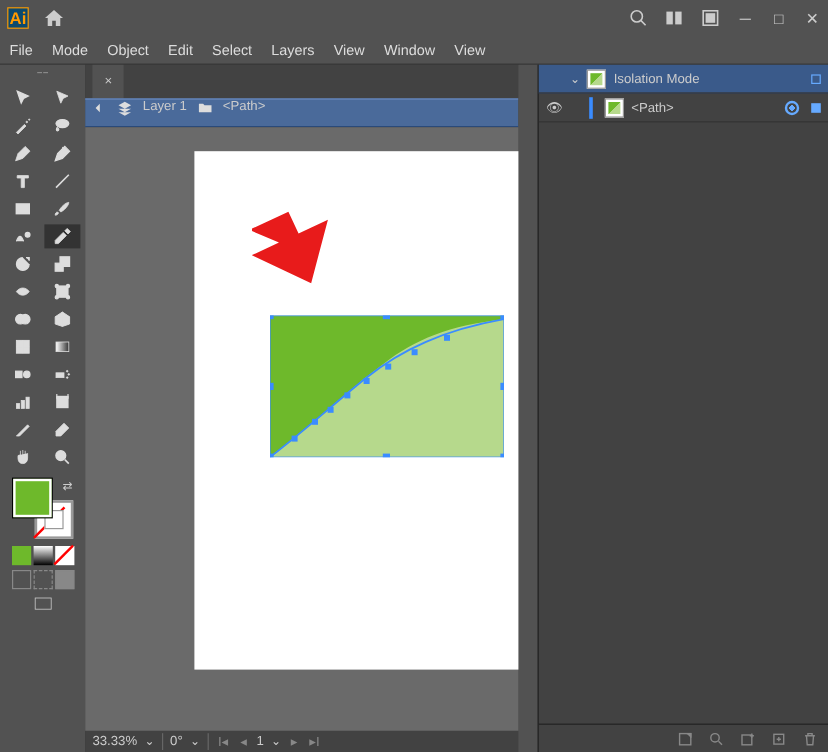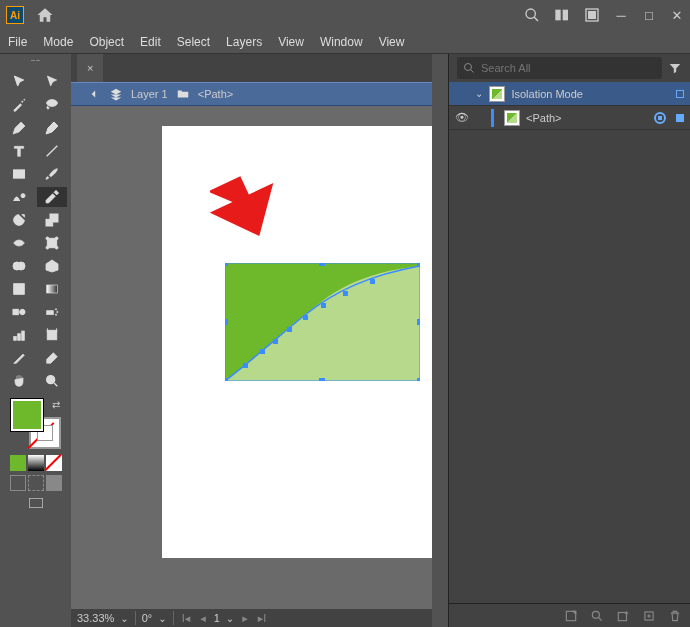--- a/index.html
+++ b/index.html
@@ -1,18 +1,18 @@
 <!DOCTYPE html>
 <html><head>
 <meta charset="utf-8">
 <style>
 *{margin:0;padding:0;box-sizing:border-box;font-family:Arial,sans-serif;font-size:11px;color:#ccc;user-select:none}
 body{background:#525252;width:690px;height:627px;overflow:hidden;position:relative}
 .titlebar{height:30px;background:#525252;display:flex;align-items:center;padding:0 6px}
-.ai-logo{width:18px;height:18px;background:#0c4a6e;border:1px solid #ff9a00;color:#ff9a00;display:flex;align-items:center;justify-content:center;font-size:10px;font-weight:bold;margin-right:12px}
+.ai-logo{width:18px;height:18px;background:#0c4a6e;border:1px solid #ff9a00;color:#ff9a00;display:flex;align-items:center;justify-content:center;font-size:14px;font-weight:bold;margin-right:12px}
 .home-ic{width:18px;height:18px;fill:#ccc}
 .title-right{margin-left:auto;display:flex;align-items:center;gap:14px}
 .win-btn{width:14px;height:14px;display:flex;align-items:center;justify-content:center;color:#ccc;font-size:13px}
 .menubar{height:24px;background:#525252;display:flex;align-items:center;padding:0 8px;gap:16px;border-bottom:1px solid #333}
 .menubar span{color:#ddd;font-size:12px}
 .workspace{display:flex;height:573px}
 .tool-col{width:71px;background:#525252;display:flex;flex-direction:column;align-items:center;padding-top:6px}
 .tool-handle{width:30px;height:6px;display:flex;justify-content:center;gap:1px;margin-bottom:6px}
 .tool-handle div{width:4px;height:1px;background:#888}
 .tool-grid{display:grid;grid-template-columns:30px 30px;gap:3px}
@@ -23,21 +23,21 @@
 .fill-sw{position:absolute;top:0;left:0;width:32px;height:32px;background:#6eb92b;border:2px solid #fff;box-shadow:0 0 0 1px #000}
 .stroke-sw{position:absolute;bottom:0;right:0;width:32px;height:32px;background:#fff;border:2px solid #999}
 .stroke-sw::after{content:"";position:absolute;inset:6px;border:1px solid #999;background:#fff}
 .stroke-sw::before{content:"";position:absolute;left:-2px;bottom:-2px;width:36px;height:2px;background:red;transform:rotate(-45deg);transform-origin:left bottom}
 .sw-swap{position:absolute;top:0;right:0;font-size:10px;color:#ccc}
 .mini-sw{margin-top:6px;display:flex;gap:2px}
 .mini-sw div{width:16px;height:16px}
 .center{flex:1;display:flex;flex-direction:column;background:#333}
 .tab-row{height:28px;background:#424242;display:flex;align-items:center;padding-left:6px}
 .doc-tab{background:#525252;height:28px;padding:0 10px;display:flex;align-items:center;gap:10px;color:#ddd;font-size:11px}
-.breadcrumb{height:24px;background:#4a6a9a;border-top:1px solid #6a8abf;border-bottom:1px solid #2a4a7a;display:flex;align-items:center;padding:0 16px;gap:8px;color:#ddd}
+.breadcrumb{height:24px;background:#4a6a9a;border-top:1px solid #6a8abf;border-bottom:1px solid #2a4a7a;display:flex;align-items:flex-start;padding:0 4px;gap:8px;color:#ddd}
 .bc-ic{width:14px;height:14px;fill:#ddd}
 .canvas-wrap{flex:1;background:#6a6a6a;position:relative;overflow:hidden}
 .artboard{position:absolute;left:91px;top:20px;width:329px;height:432px;background:#fff}
 .shape{position:absolute;left:63px;top:137px;width:195px;height:118px}
 .arrow{position:absolute;left:48px;top:50px}
 .status{height:18px;background:#424242;display:flex;align-items:center;padding:0 6px;gap:6px;font-size:10px;color:#ccc}
 .status .sep{width:1px;height:14px;background:#666}
 .nav-btn{color:#888;padding:0 2px}
 .right{width:242px;background:#424242;display:flex;flex-direction:column;border-left:1px solid #222}
 .dock{width:16px;background:#525252}
@@ -362,32 +362,20 @@
       <span>1</span>
       <span class="chev">⌄</span>
       <span class="nav-btn">▸</span>
       <span class="nav-btn">▸I</span>
     </div>
   </div>
 
   <div class="dock"></div>
 
   <div class="right">
-    <div class="search-row">
-      <div class="search-box">
-        <svg width="12" height="12" viewBox="0 0 24 24" fill="none" stroke="#888" stroke-width="2">
-            <circle cx="10" cy="10" r="7"></circle>
-            <line x1="15" y1="15" x2="21" y2="21"></line>
-          </svg>
-        <input placeholder="Search All" style="">
-      </div>
-      <svg width="14" height="14" viewBox="0 0 24 24" fill="#ccc">
-          <path d="M3 5h18l-7 8v6l-4 2v-8z"></path>
-        </svg>
-    </div>
     <div class="layer-row hdr">
       <span class="vis"></span>
       <span class="chev">⌄</span>
       <div class="layer-thumb green"></div>
       <span>Isolation Mode</span>
       <div style="margin-left:auto;width:8px;height:8px;border:1px solid #6af"></div>
     </div>
     <div class="layer-row">
       <span class="vis">👁</span>
       <span style="width:10px"></span>

